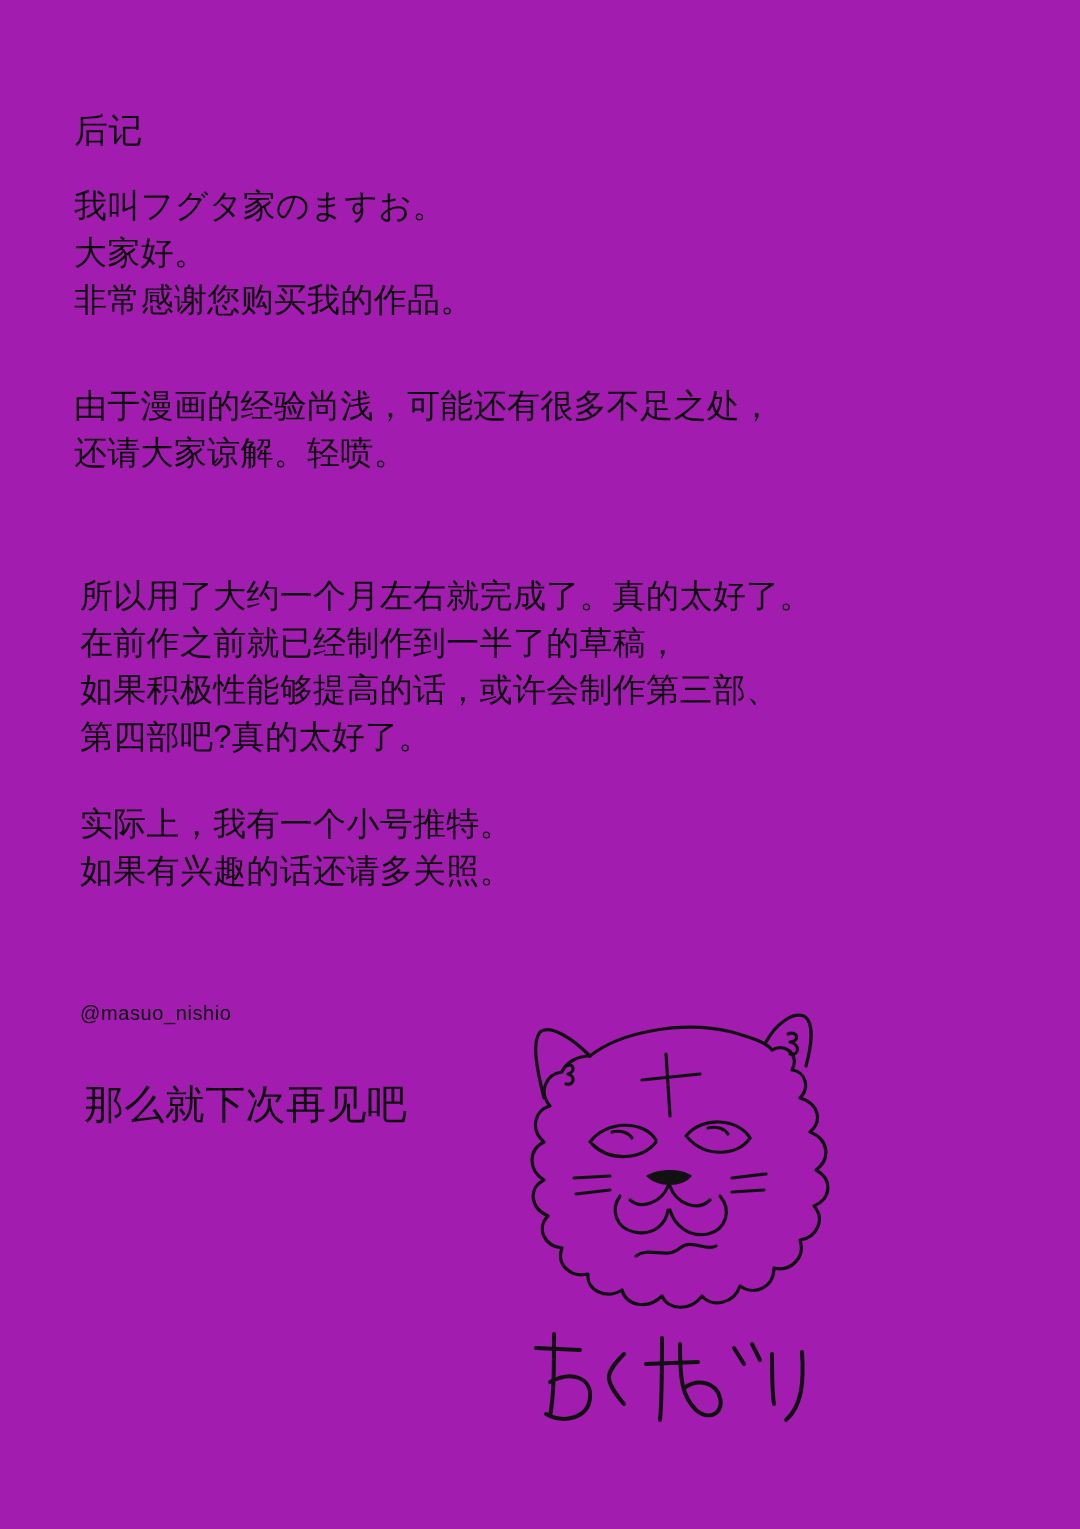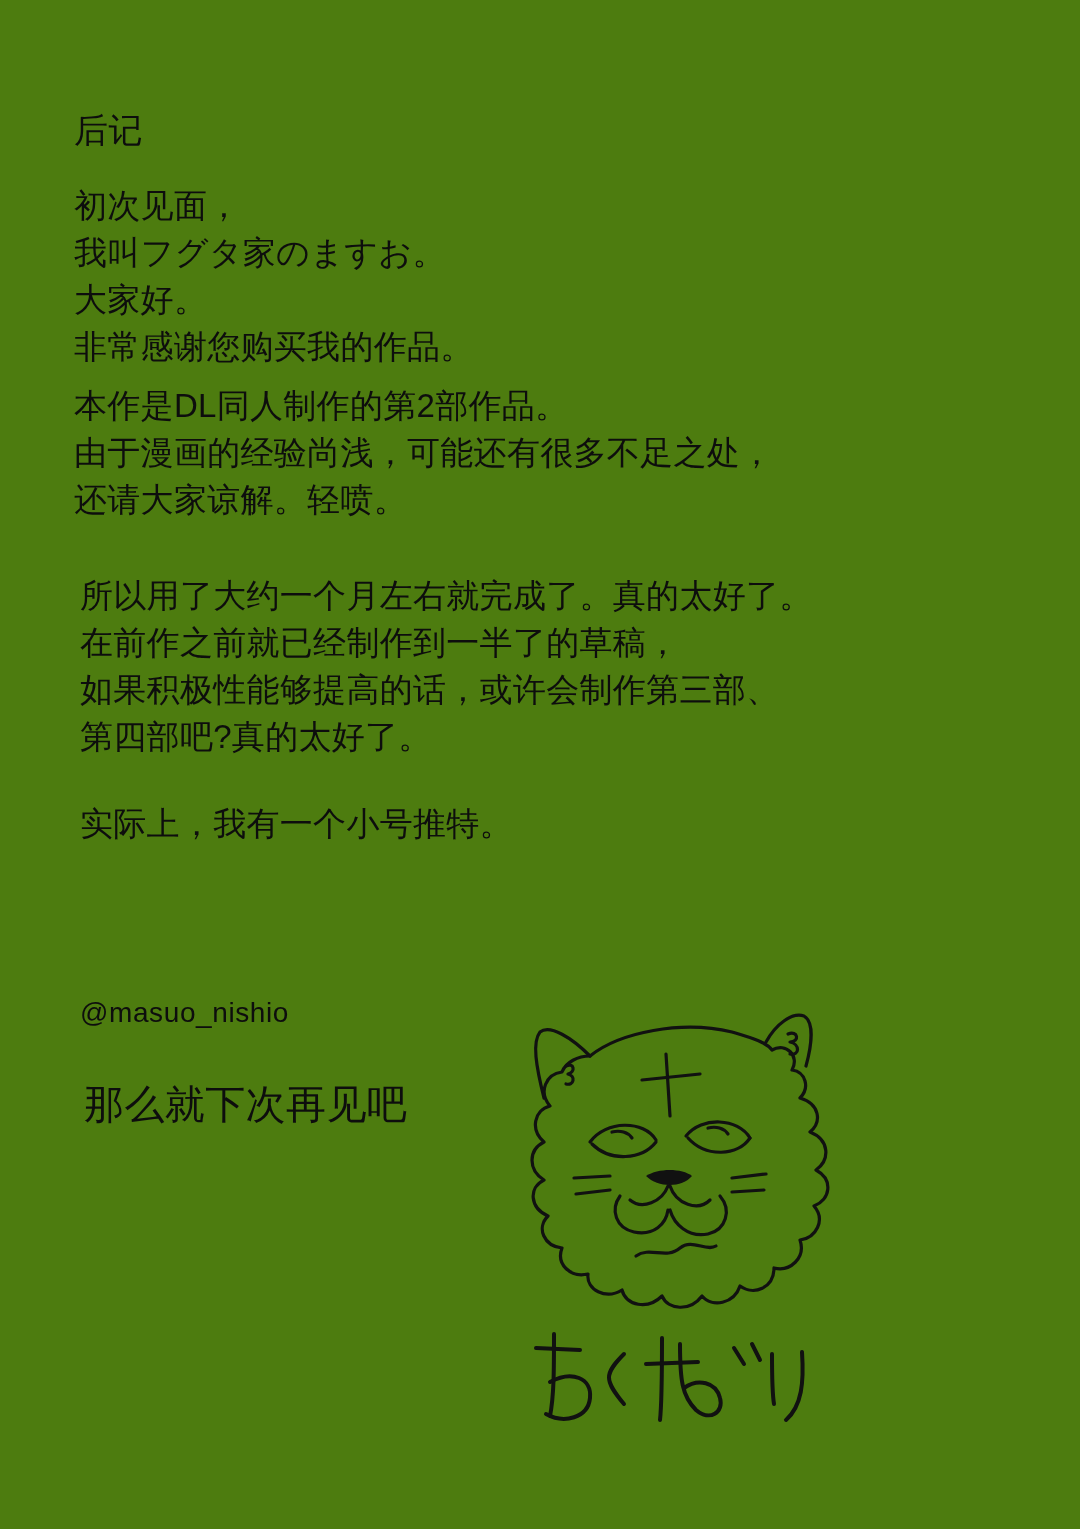--- a/index.html
+++ b/index.html
@@ -12,21 +12,21 @@
     height: 1529px;
     position: relative;
     overflow: hidden;
     font-family: "Liberation Sans", "DejaVu Sans", sans-serif;
     color: #0d0d0d;
   }
 
   .page {
     position: absolute;
     inset: 0;
-    background: #4d7c0f;
+    background: #a21caf;
   }
 
   .content {
     position: absolute;
     left: 0;
     top: 0;
     width: 1080px;
   }
 
   .heading {
@@ -53,21 +53,21 @@
 
   .block-intro { left: 74px; top: 182px; }
   .block-work  { left: 74px; top: 382px; }
   .block-body  { left: 80px; top: 572px; }
   .block-twitter { left: 80px; top: 800px; }
 
   .handle {
     position: absolute;
     left: 80px;
     top: 995px;
-    font-size: 28px;
+    font-size: 20px;
     line-height: 36px;
     letter-spacing: 0.6px;
     white-space: nowrap;
     text-align: center;
   }
 
   .farewell {
     position: absolute;
     left: 84px;
     top: 1082px;
@@ -102,41 +102,40 @@
 </style>
 </head>
 <body>
 
 <div class="page">
   <div class="content">
 
     <div class="heading">后记</div>
 
     <div class="block block-intro">
-      <p>初次见面，</p>
       <p>我叫フグタ家のますお。</p>
       <p>大家好。</p>
       <p>非常感谢您购买我的作品。</p>
     </div>
 
     <div class="block block-work">
-      <p>本作是DL同人制作的第2部作品。</p>
       <p>由于漫画的经验尚浅，可能还有很多不足之处，</p>
       <p>还请大家谅解。轻喷。</p>
     </div>
 
     <div class="block block-body">
       <p>所以用了大约一个月左右就完成了。真的太好了。</p>
       <p>在前作之前就已经制作到一半了的草稿，</p>
       <p>如果积极性能够提高的话，或许会制作第三部、</p>
       <p>第四部吧?真的太好了。</p>
     </div>
 
     <div class="block block-twitter">
       <p>实际上，我有一个小号推特。</p>
+      <p>如果有兴趣的话还请多关照。</p>
     </div>
 
     <div class="handle">@masuo_nishio</div>
 
     <div class="farewell">那么就下次再见吧</div>
 
     <div class="doodle">
       <svg viewBox="0 0 440 450" xmlns="http://www.w3.org/2000/svg" fill="none" stroke="#111111" stroke-width="3.2" stroke-linecap="round" stroke-linejoin="round">
 
         <path d="M74 118 C 66 86, 62 62, 70 52 C 80 44, 102 58, 120 76"></path>

